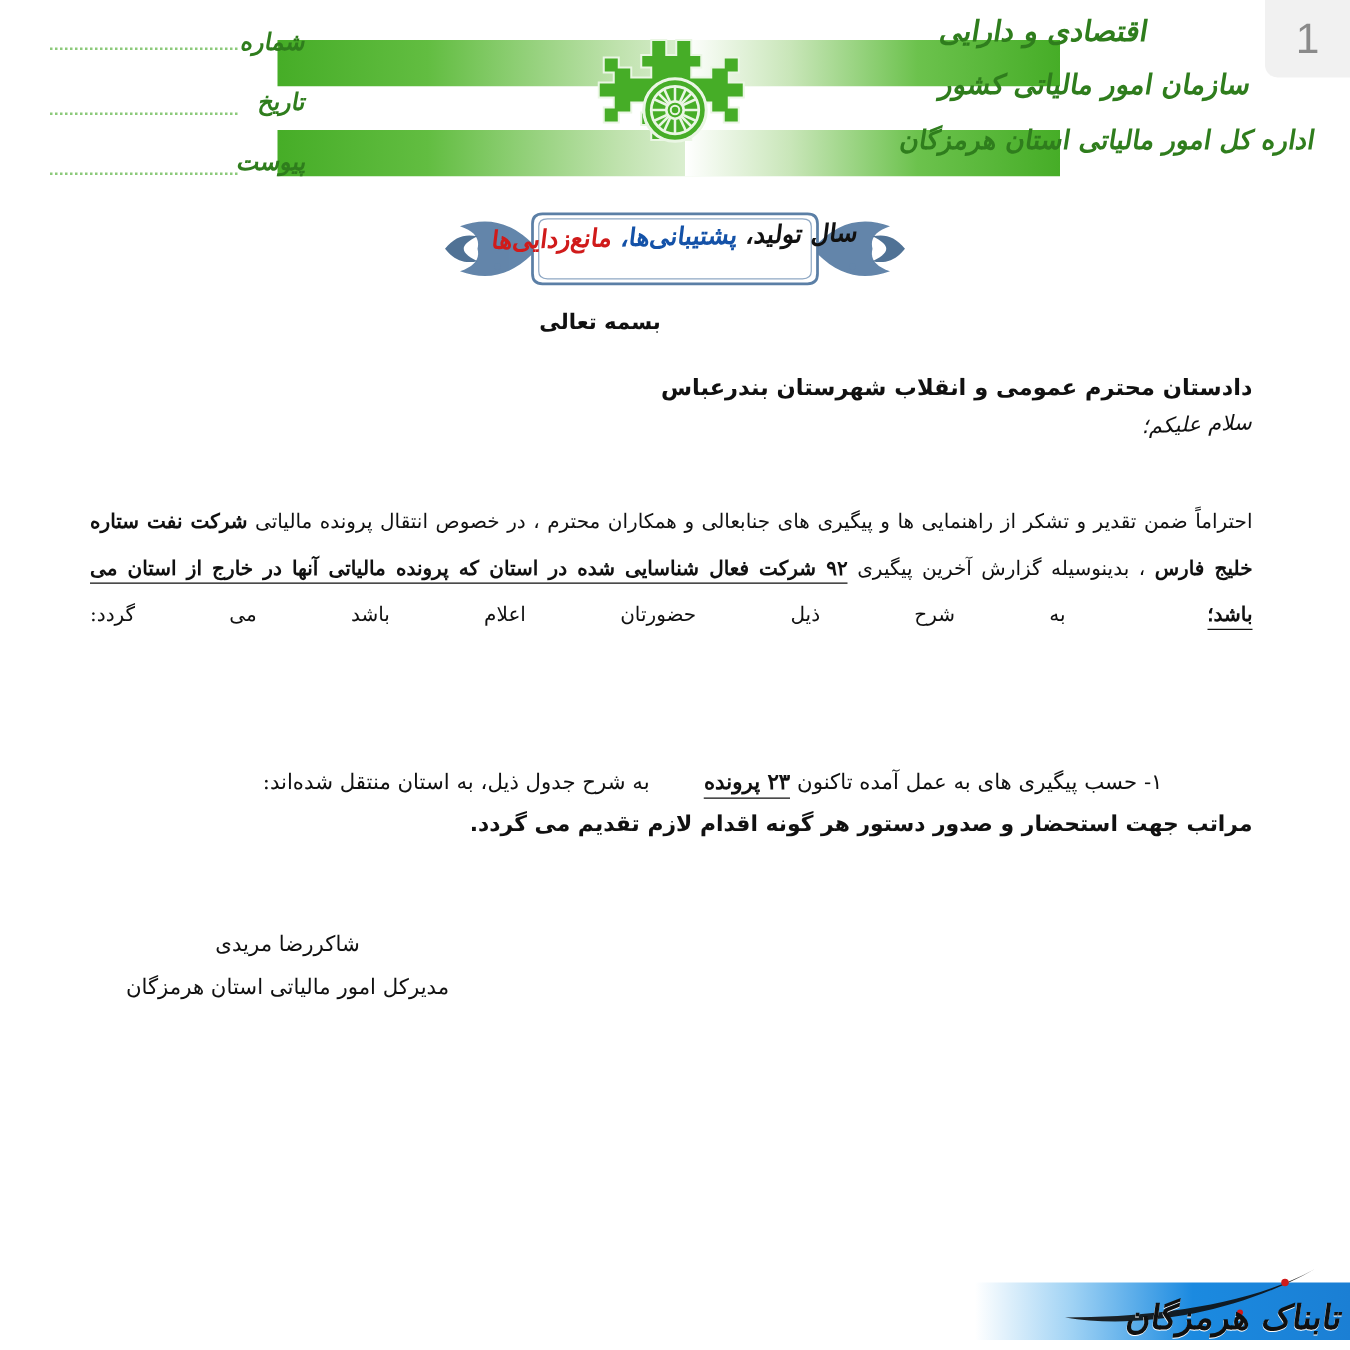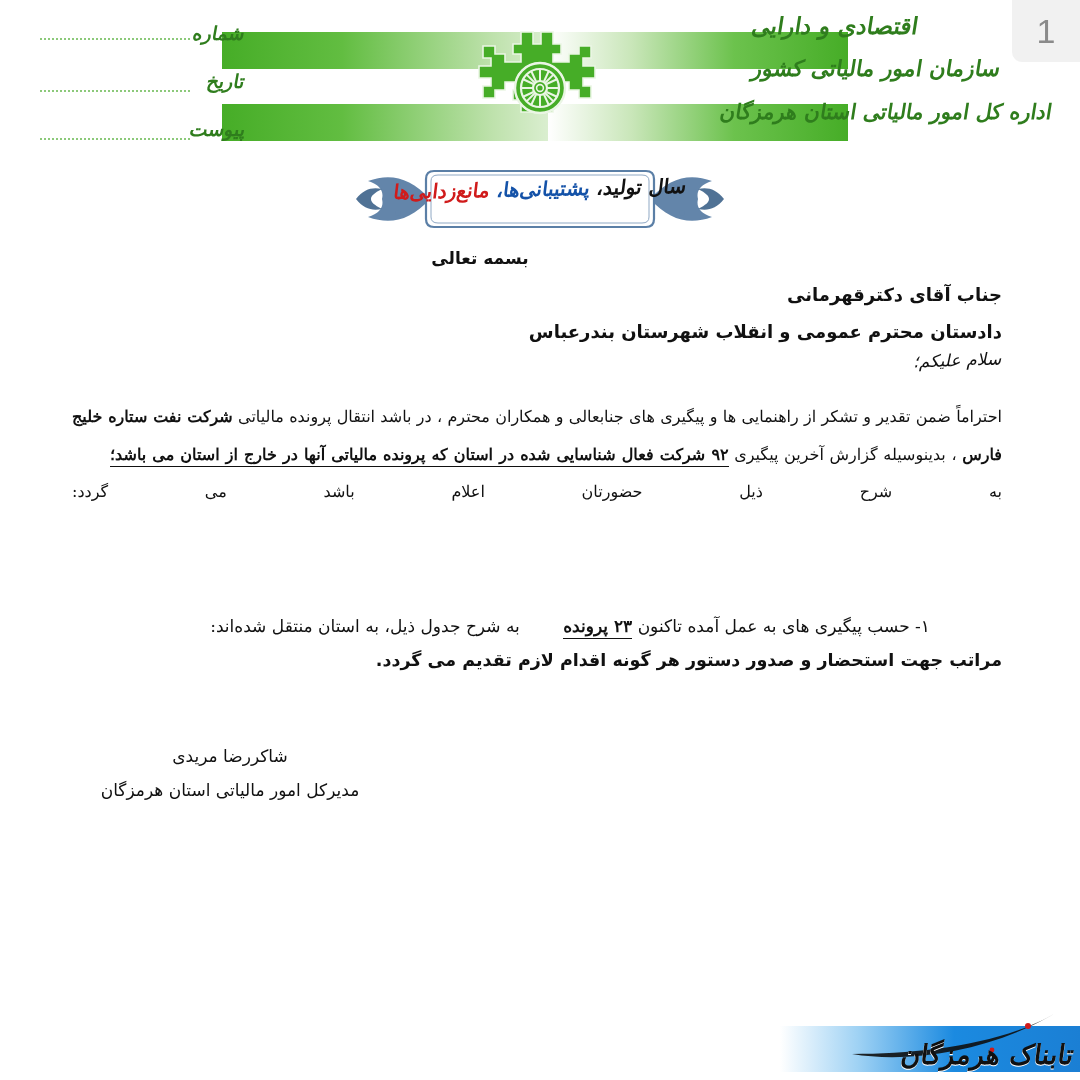--- a/index.html
+++ b/index.html
@@ -237,27 +237,26 @@
       <path d="M100 12 H304 Q311 12 311 18 V54 Q311 60 304 60 H100 Q93 60 93 54 V18 Q93 12 100 12 Z" fill="none" stroke="#8fa8c4" stroke-width="1"></path>
     </svg>
     <div class="txt">
       <span class="s-black">سال تولید،</span><span class="s-blue"> پشتیبانی‌ها،</span><span class="s-red"> مانع‌زدایی‌ها</span>
     </div>
   </div>
 
   <div class="basmala">بسمه تعالی</div>
 
   <div class="addr">
-    <div class="l1">جناب آقای  دکترقهرمانی</div>
     <div class="l2">دادستان محترم عمومی و انقلاب شهرستان بندرعباس</div>
     <div><span class="salam">سلام علیکم؛</span></div>
   </div>
 
   <div class="para">
-    <span>احتراماً ضمن تقدیر و تشکر از راهنمایی ها و پیگیری های  جنابعالی و همکاران محترم ، در باشد انتقال پرونده مالیاتی </span><b>شرکت نفت ستاره خلیج فارس</b><span> ، بدینوسیله گزارش آخرین پیگیری </span><b class="u">۹۲ شرکت فعال شناسایی شده در استان که پرونده مالیاتی آنها در خارج از استان می باشد؛</b><span> به شرح ذیل حضورتان اعلام باشد می گردد:</span>
+    <span>احتراماً ضمن تقدیر و تشکر از راهنمایی ها و پیگیری های  جنابعالی و همکاران محترم ، در خصوص انتقال پرونده مالیاتی </span><b>شرکت نفت ستاره خلیج فارس</b><span> ، بدینوسیله گزارش آخرین پیگیری </span><b class="u">۹۲ شرکت فعال شناسایی شده در استان که پرونده مالیاتی آنها در خارج از استان می باشد؛</b><span> به شرح ذیل حضورتان اعلام باشد می گردد:</span>
   </div>
 
   <div class="item1">
     <span>۱-</span><span>  حسب پیگیری های به عمل آمده تاکنون </span><b class="u">۲۳ پرونده</b><span> به شرح جدول ذیل، به استان منتقل شده‌اند:</span>
   </div>
 
   <div class="closing">مراتب جهت استحضار و صدور دستور هر گونه اقدام لازم تقدیم می گردد.</div>
 
   <div class="sign">
     <div class="n">شاکررضا مریدی</div>

